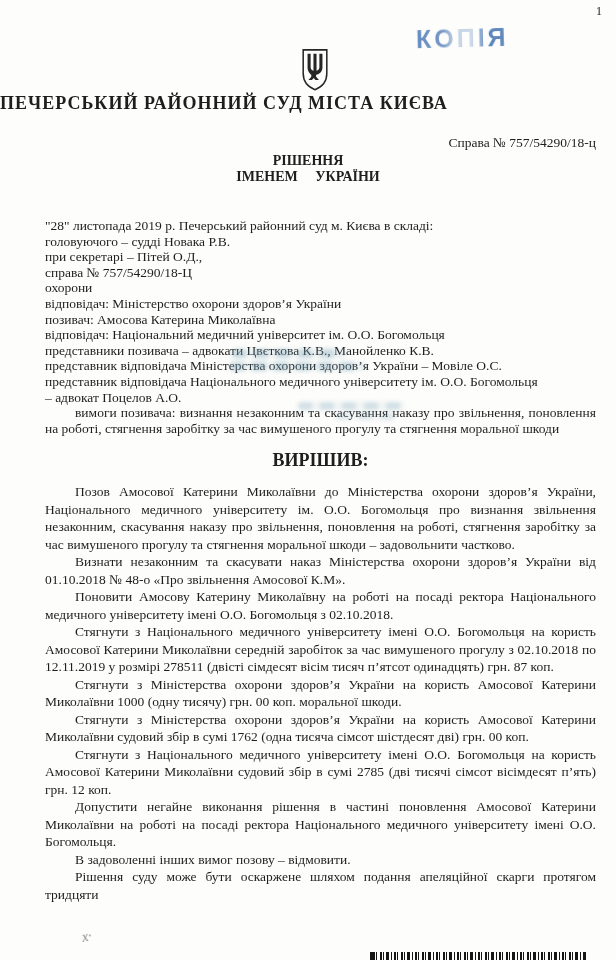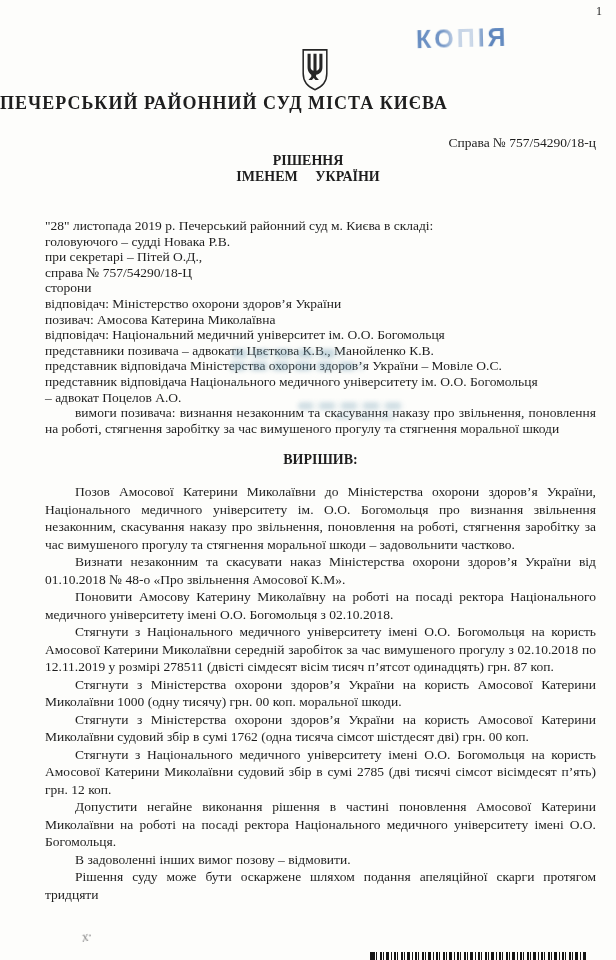--- a/index.html
+++ b/index.html
@@ -55,21 +55,21 @@
   .doc-subtitle{word-spacing:14px;}
   .content{
     position:absolute;top:218px;left:45px;right:20px;
     font-size:13.5px;
   }
   .intro-line{line-height:15.6px;}
   .claims{
     margin:0;line-height:15.6px;text-indent:30px;text-align:justify;
   }
   .resolved-heading{
-    margin-top:15px;text-align:center;font-weight:bold;font-size:14px;line-height:18px;
+    margin-top:15px;text-align:center;font-weight:bold;font-size:18px;line-height:18px;
   }
   .resolution{margin-top:14px;}
   .resolution p{
     margin:0;text-indent:30px;text-align:justify;line-height:17.5px;
   }
   .barcode{
     position:absolute;left:370px;top:952px;width:214px;
   }
   .barcode-bars{
     height:15px;width:210px;margin:0 auto;
@@ -127,21 +127,21 @@
     <div>РІШЕННЯ</div>
     <div class="doc-subtitle">ІМЕНЕМ УКРАЇНИ</div>
   </div>
 
   <div class="content">
     <div class="intro">
       <div class="intro-line">"28" листопада 2019 р. Печерський районний суд м. Києва в складі:</div>
       <div class="intro-line">головуючого – судді Новака Р.В.</div>
       <div class="intro-line">при секретарі – Пітей О.Д.,</div>
       <div class="intro-line">справа № 757/54290/18-Ц</div>
-      <div class="intro-line">сторони</div>
+      <div class="intro-line">охорони</div>
       <div class="intro-line">відповідач: Міністерство охорони здоров’я України</div>
       <div class="intro-line">позивач: Амосова Катерина Миколаївна</div>
       <div class="intro-line">відповідач: Національний медичний університет ім. О.О. Богомольця</div>
       <div class="intro-line">представники позивача – адвокати Цвєткова К.В., Манойленко К.В.</div>
       <div class="intro-line">представник відповідача Міністерства охорони здоров’я України – Мовіле О.С.</div>
       <div class="intro-line">представник відповідача Національного медичного університету ім. О.О. Богомольця</div>
       <div class="intro-line">– адвокат Поцелов А.О.</div>
       <p class="claims">вимоги позивача: визнання незаконним та скасування наказу про звільнення, поновлення на роботі, стягнення заробітку за час вимушеного прогулу та стягнення моральної шкоди</p>
     </div>
 

